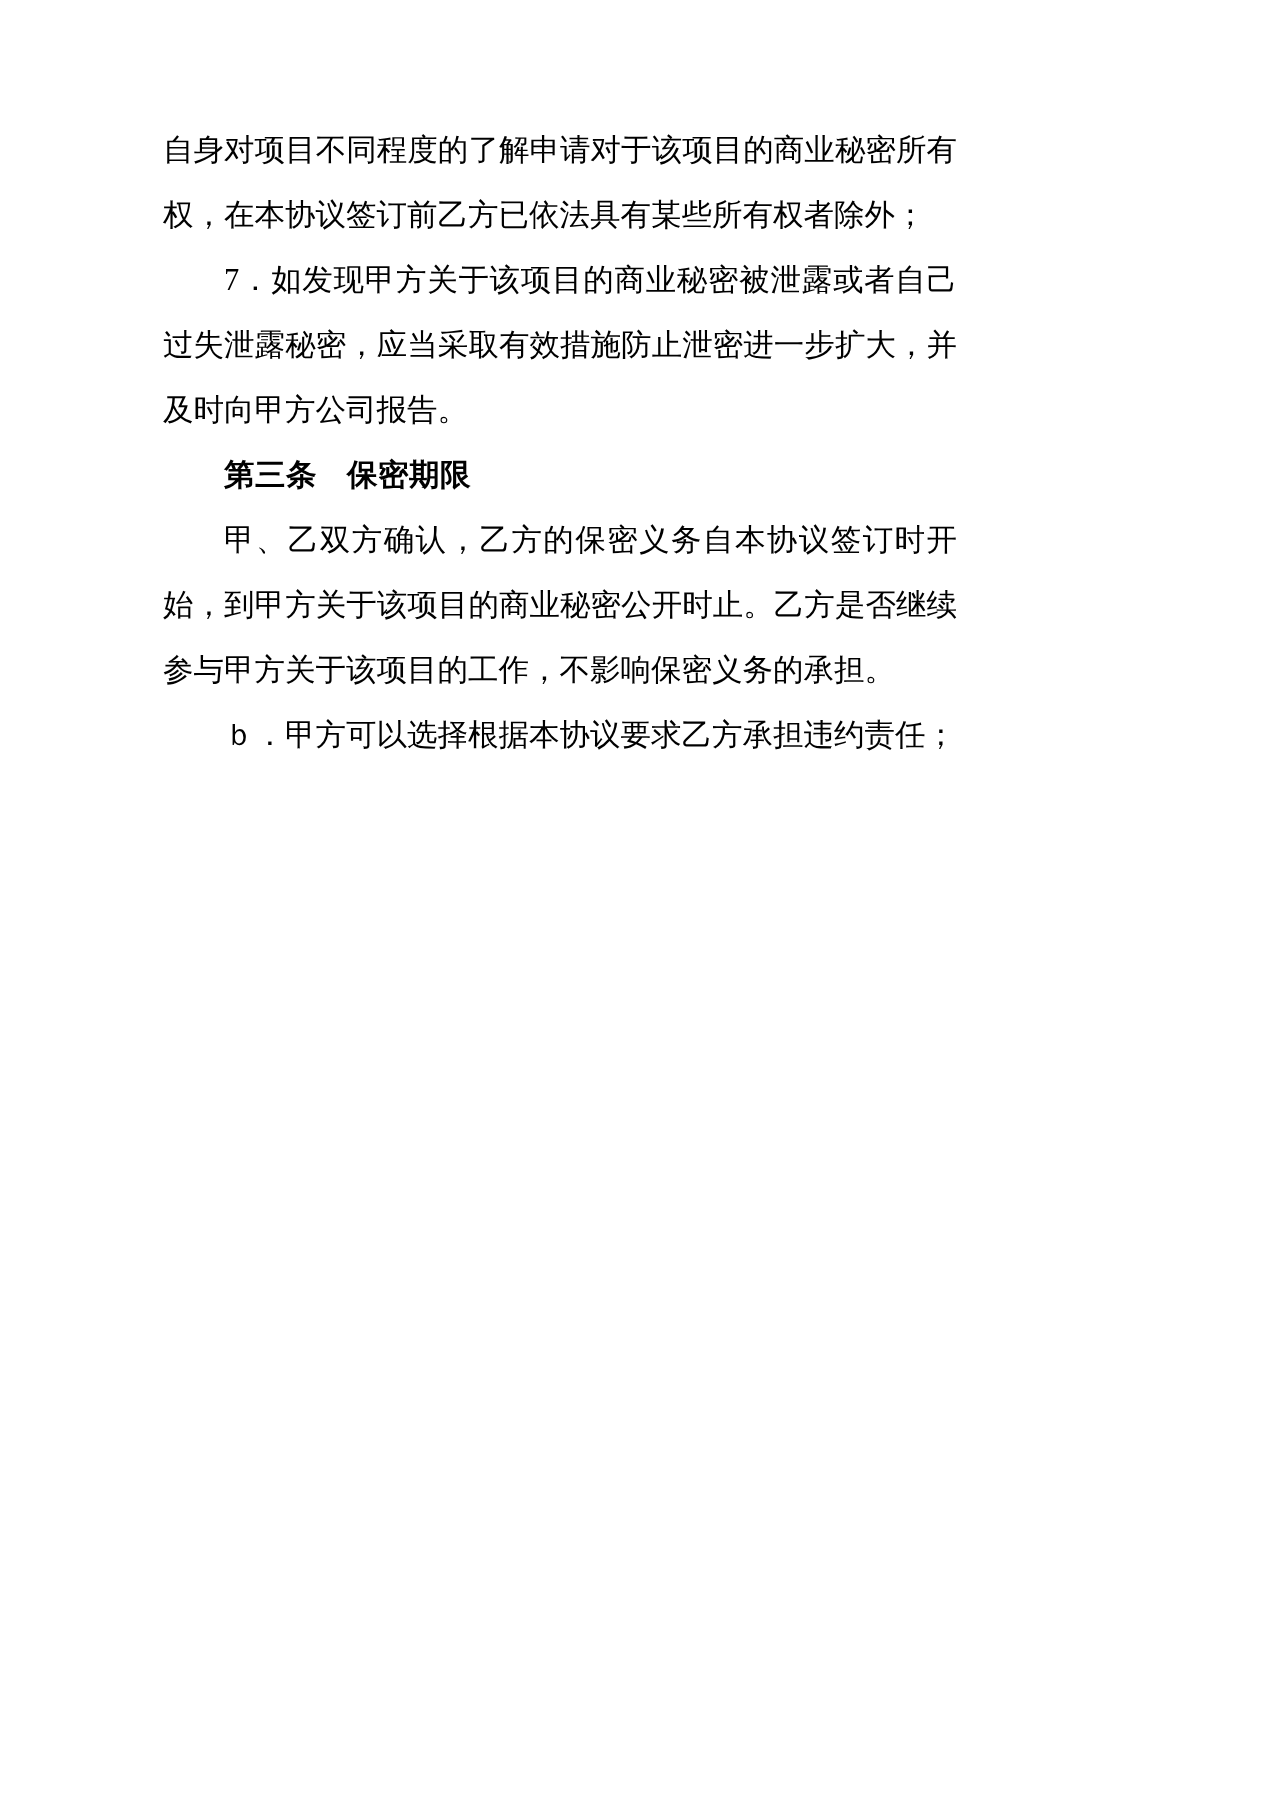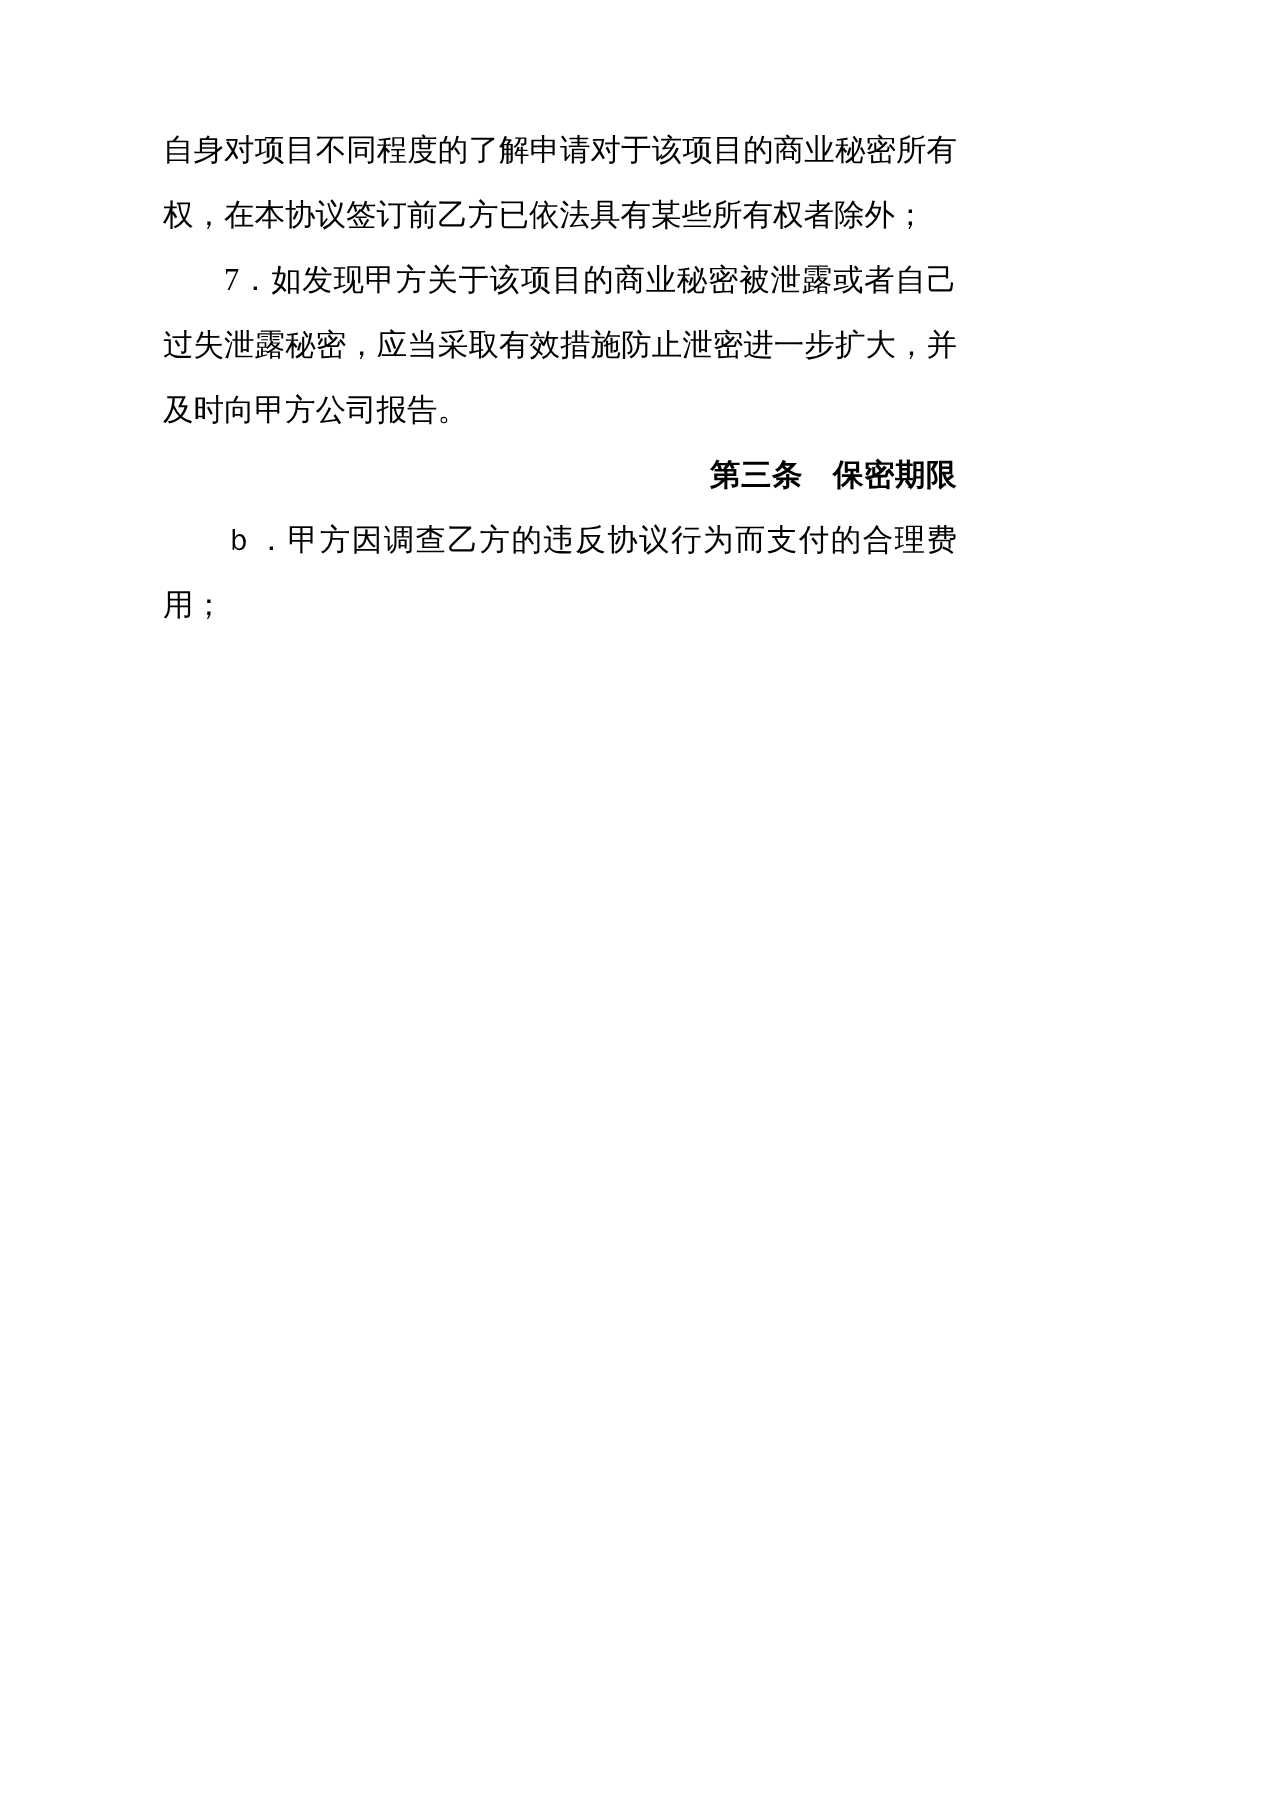--- a/index.html
+++ b/index.html
@@ -38,21 +38,20 @@
   .para.indent {
     text-indent: 61px;
   }
   .heading {
     font-size: 30.5px;
     line-height: 65px;
     font-weight: bold;
     text-indent: 61px;
     margin: 0;
     letter-spacing: 0.5px;
-    text-align: right;
   }
   .heading .gap {
     display: inline-block;
     width: 30px;
   }
   .blank {
     display: inline-block;
     border-bottom: 2px solid #000;
     height: 30px;
     vertical-align: -6px;
@@ -68,23 +67,24 @@
   <div id="content">
 
     <p class="para">自身对项目不同程度的了解申请对于该项目的商业秘密所有权，在本协议签订前乙方已依法具有某些所有权者除外；</p>
 
     <p class="para indent">7．如发现甲方关于该项目的商业秘密被泄露或者自己过失泄露秘密，应当采取有效措施防止泄密进一步扩大，并及时向甲方公司报告。</p>
 
     <p class="heading">
       <span>第三条</span><span class="gap"></span><span>保密期限</span>
     </p>
 
+    <p class="para indent">甲、乙双方确认，乙方的保密义务自本协议签订时开始，到甲方关于该项目的商业秘密公开时止。乙方是否继续参与甲方关于该项目的工作，不影响保密义务的承担。</p>
 
 
 
 
 
 
-    <p class="para indent">ｂ．甲方因调查乙方的违反协议行为而支付的合理费用；</p>
+    <p class="para indent">ｂ．甲方可以选择根据本协议要求乙方承担违约责任；</p>
 
 
   </div>
 </div>
 
 </body></html>

